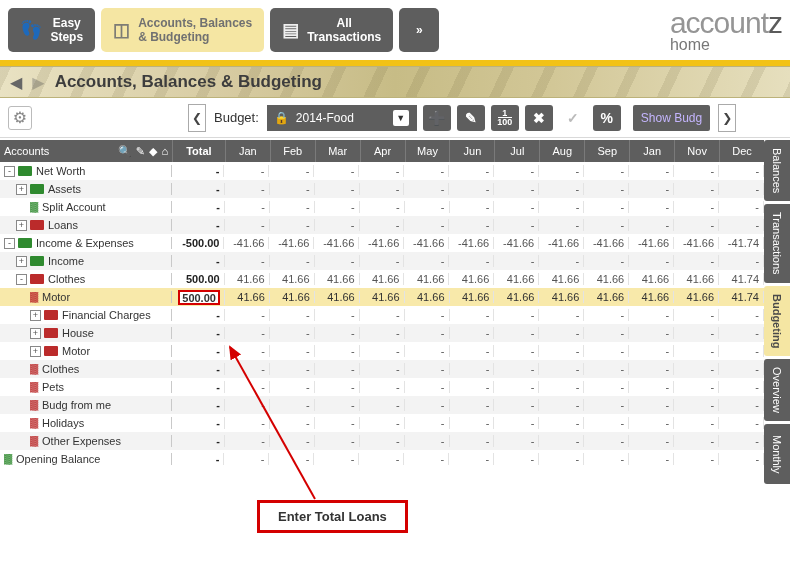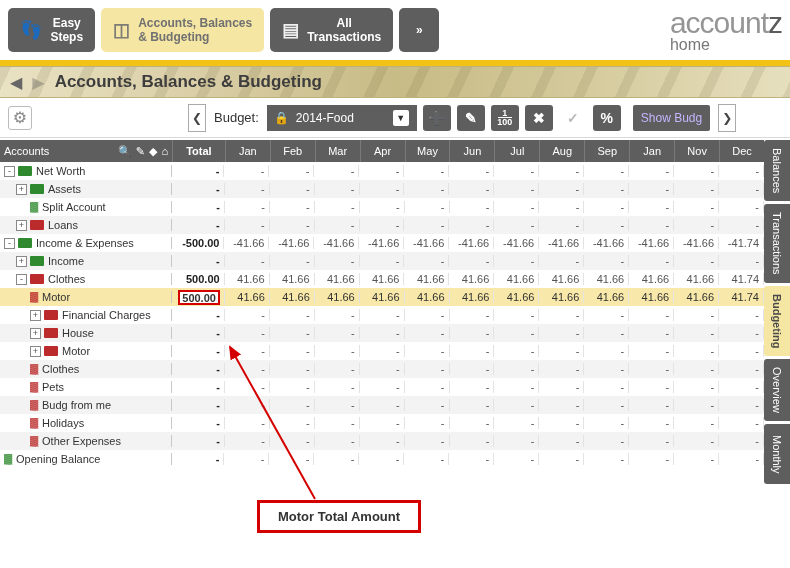--- a/index.html
+++ b/index.html
@@ -573,14 +573,14 @@
 
 <svg class="arrow" width="120" height="170">
   <defs>
       <marker id="ah" markerWidth="8" markerHeight="8" refX="6" refY="3" orient="auto">
     <path d="M0,0 L7,3 L0,6 Z" fill="#d40000"></path>
       </marker>
     </defs>
   <line x1="95" y1="160" x2="10" y2="8" stroke="#d40000" stroke-width="2" marker-end="url(#ah)"></line>
 </svg>
 <div class="callout">
-  <span>Motor Total Amount</span>
+  <span>Enter Total Loans</span>
 </div>
 
 </body></html>

